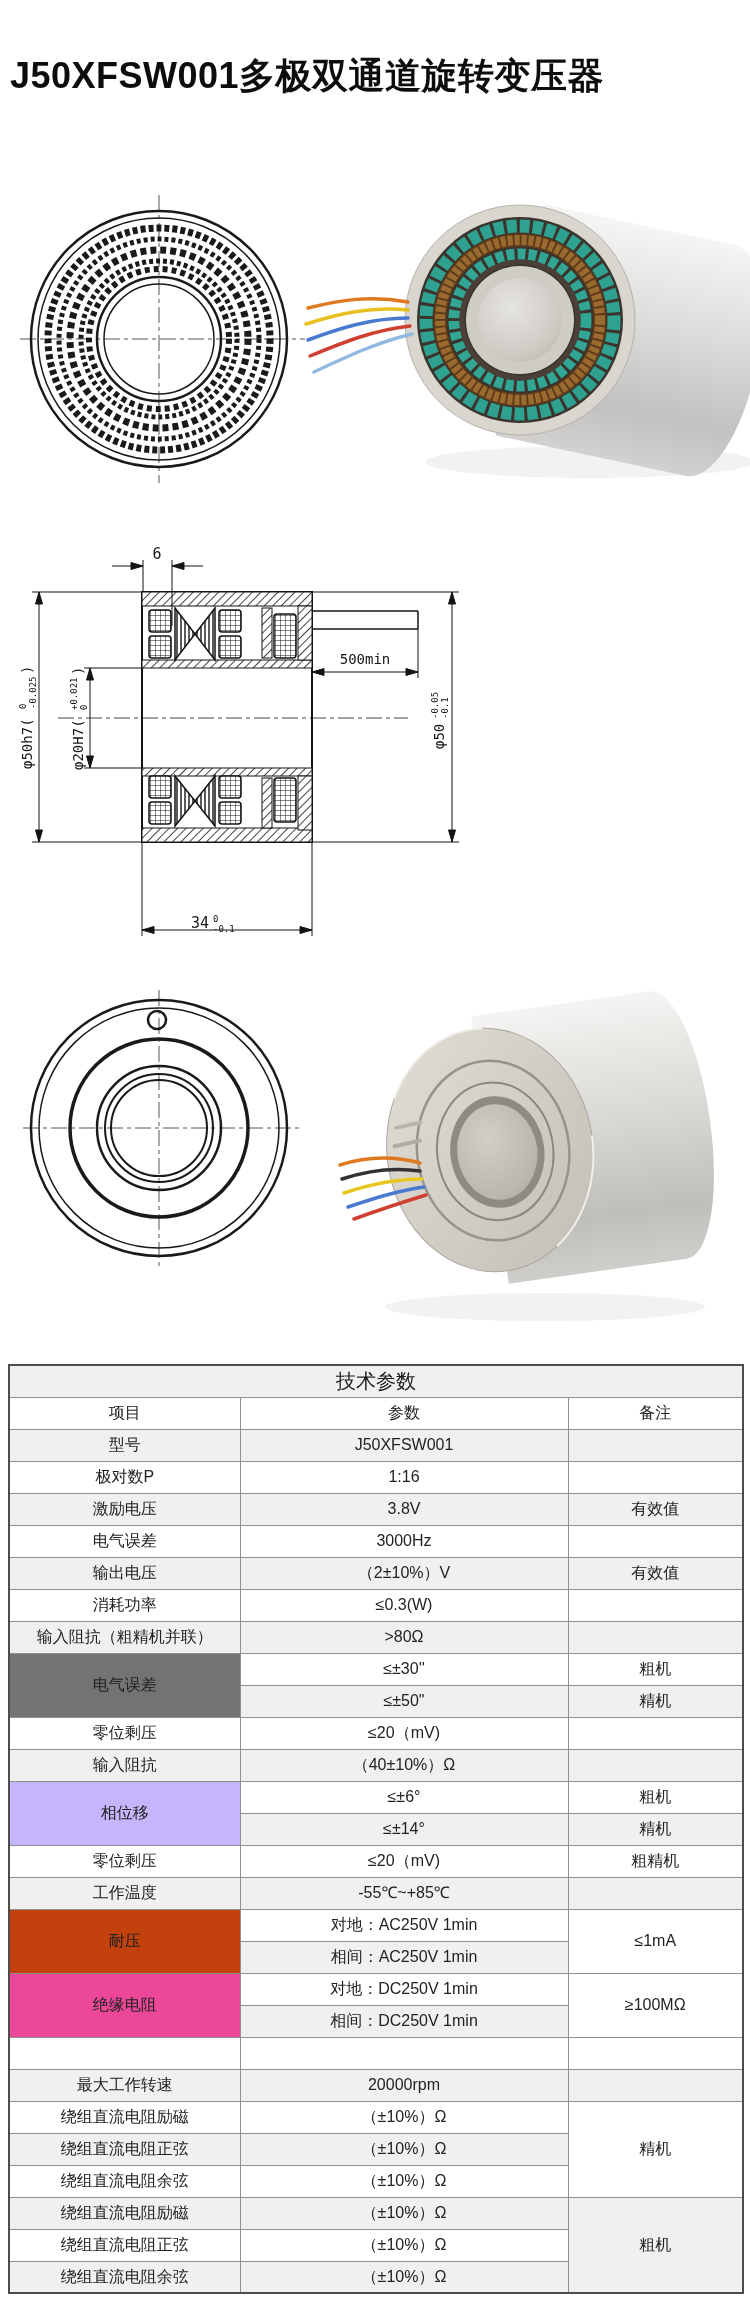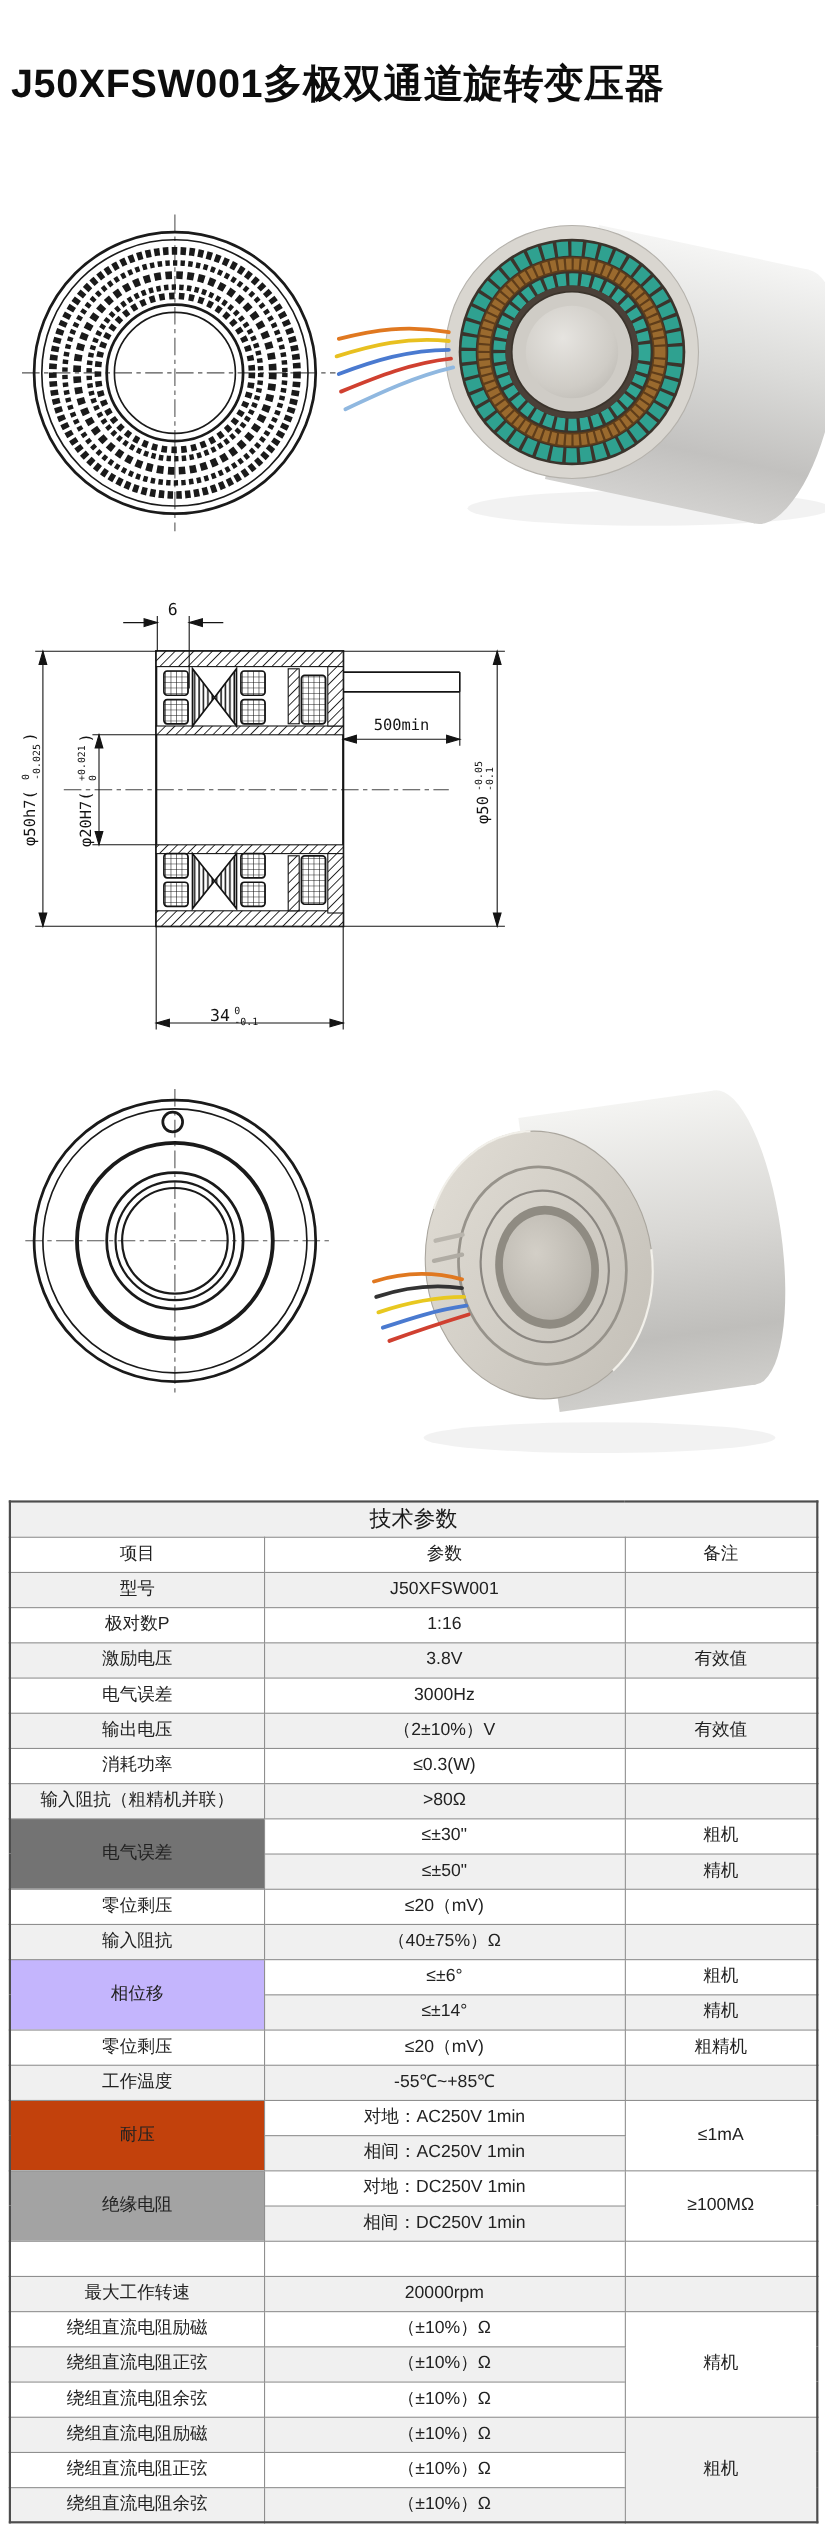--- a/index.html
+++ b/index.html
@@ -318,21 +318,21 @@
         <td>≤±50"</td>
         <td>精机</td>
       </tr>
       <tr>
         <td>零位剩压</td>
         <td>≤20（mV)</td>
         <td></td>
       </tr>
       <tr>
         <td>输入阻抗</td>
-        <td>（40±75%）Ω</td>
+        <td>（40±10%）Ω</td>
         <td></td>
       </tr>
       <tr>
         <td rowspan="2" style="background:#c4b5fd">相位移</td>
         <td>≤±6°</td>
         <td>粗机</td>
       </tr>
       <tr>
         <td>≤±14°</td>
         <td>精机</td>
@@ -349,21 +349,21 @@
       </tr>
       <tr>
         <td rowspan="2" style="background:#c2410c">耐压</td>
         <td>对地：AC250V 1min</td>
         <td rowspan="2" style="background:#fff">≤1mA</td>
       </tr>
       <tr>
         <td>相间：AC250V 1min</td>
       </tr>
       <tr>
-        <td rowspan="2" style="background:#a3a3a3">绝缘电阻</td>
+        <td rowspan="2" style="background:#ec4899">绝缘电阻</td>
         <td>对地：DC250V 1min</td>
         <td rowspan="2" style="background:#fff">≥100MΩ</td>
       </tr>
       <tr>
         <td>相间：DC250V 1min</td>
       </tr>
       <tr>
         <td></td>
         <td></td>
         <td></td>

